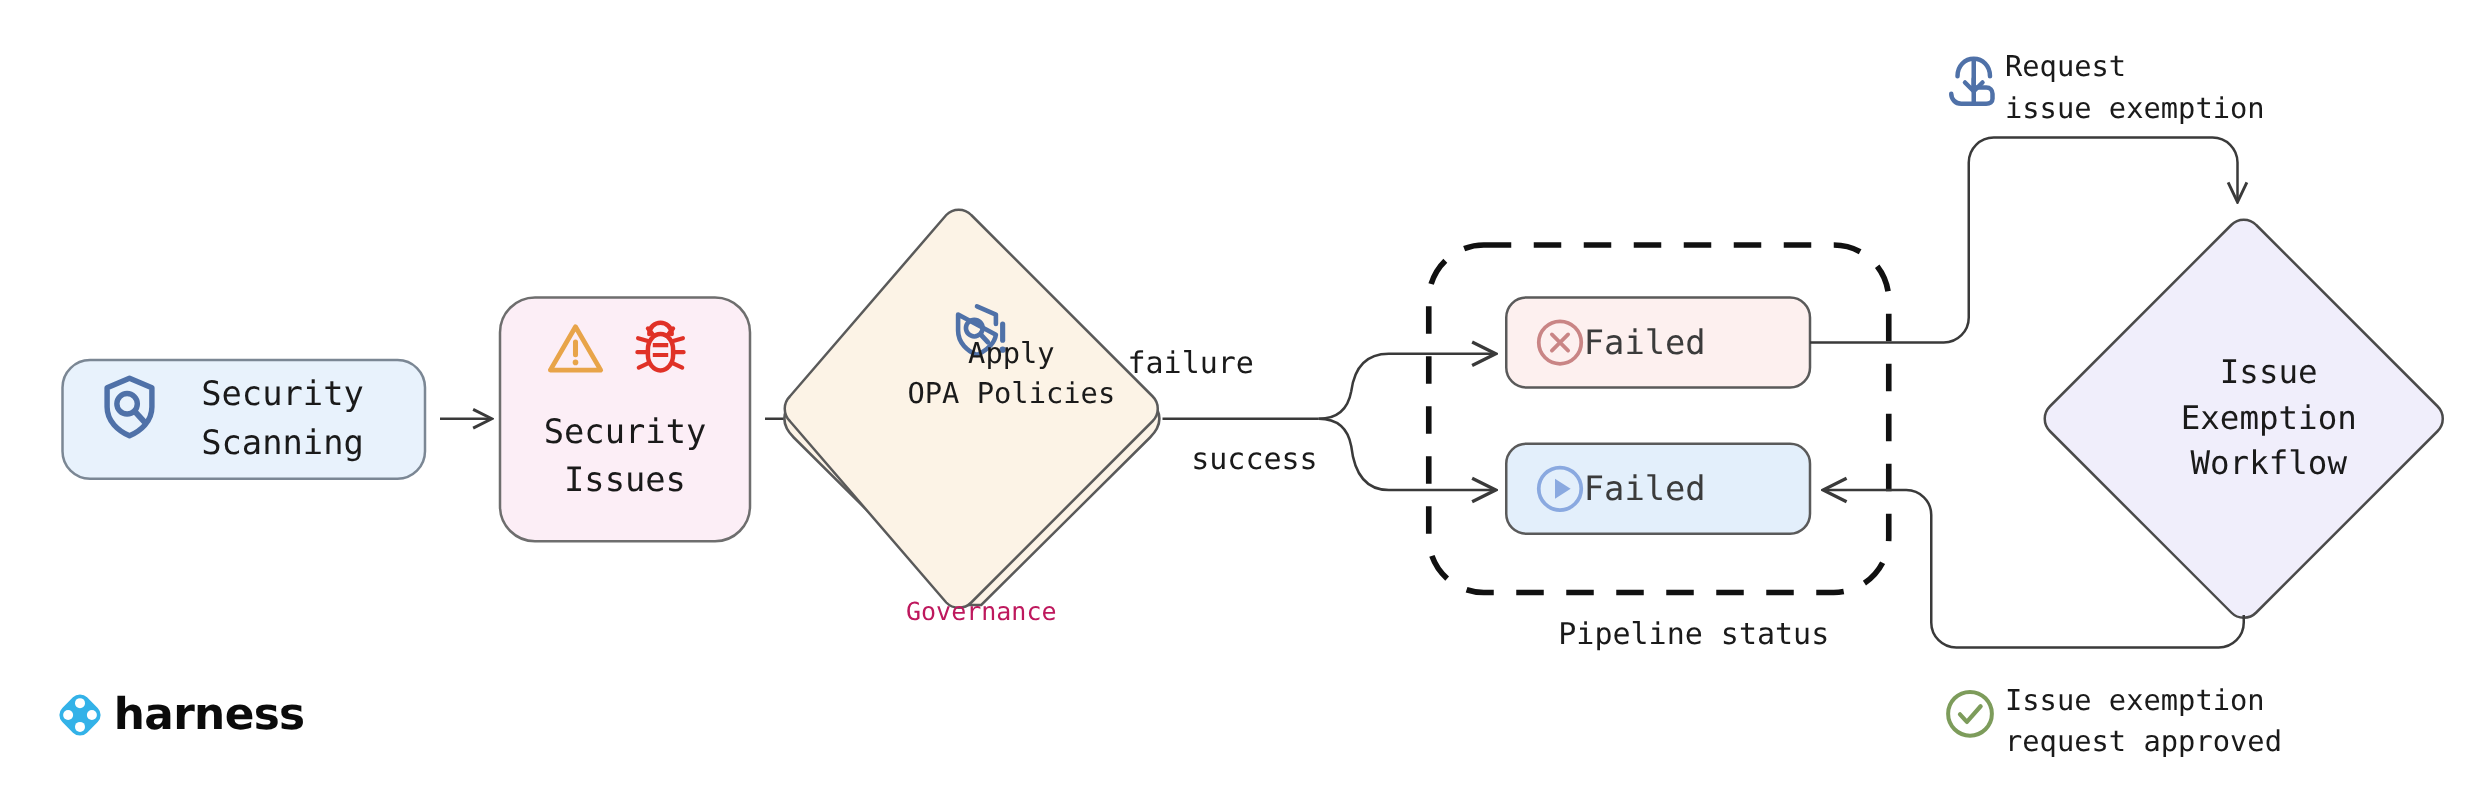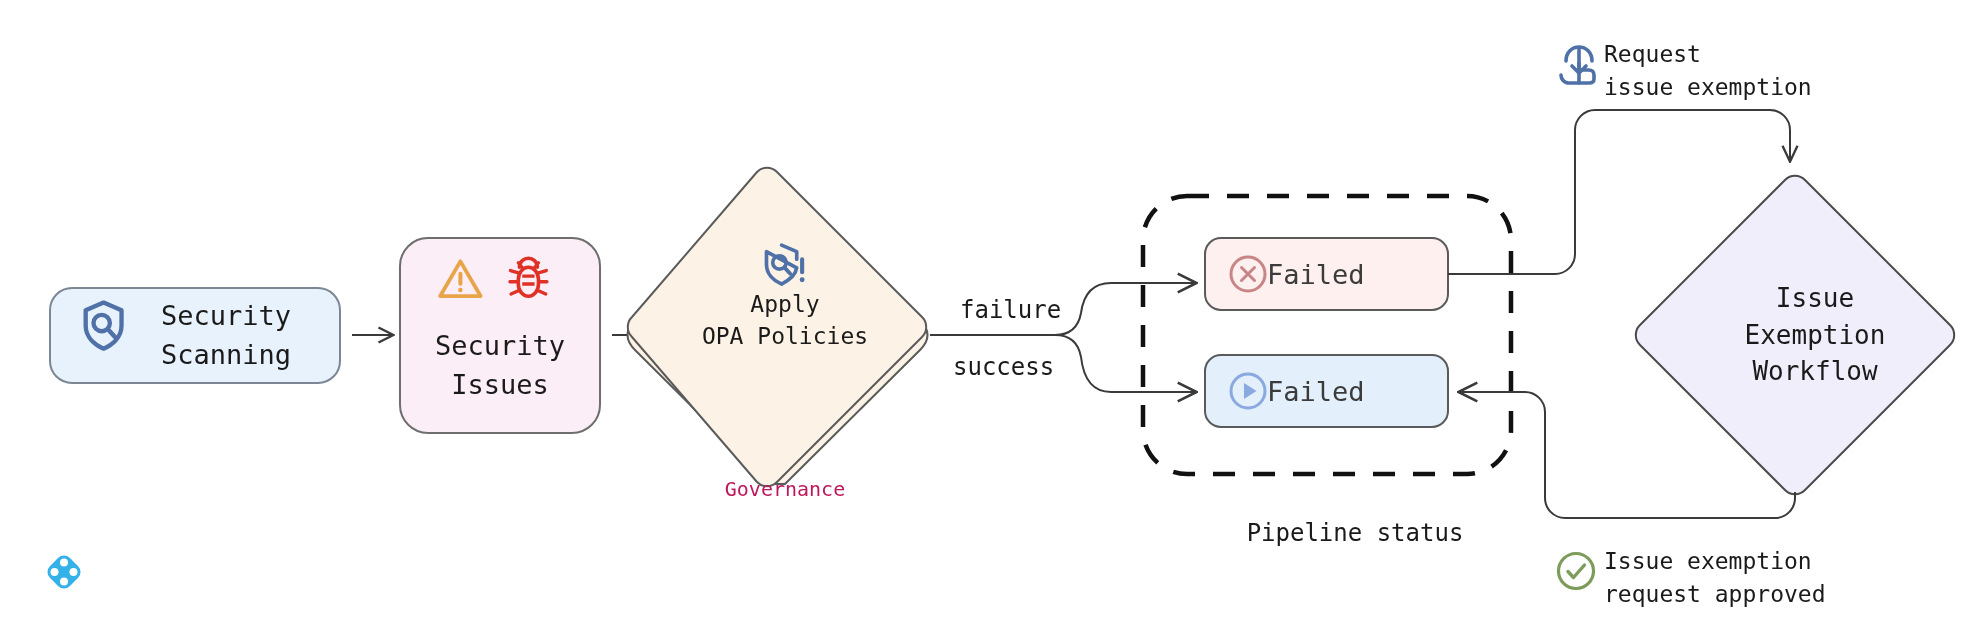--- a/index.html
+++ b/index.html
@@ -56,50 +56,50 @@
   #security-issues .icons { display: flex; gap: 22px; align-items: center; }
   #security-issues .txt {
     font-size: 27px; line-height: 1.42; color: #1a1a1a;
     text-align: center; white-space: pre;
   }
   
   #apply-opa-content {
     position: absolute;
     left: 670px; top: 235px;
     width: 230px; height: 130px;
-    display: flex; flex-direction: column;
+    display: flex; flex-direction: row;
     align-items: center; justify-content: flex-start;
     gap: 10px;
   }
   #apply-opa-content .txt {
     font-size: 23px; line-height: 1.38; color: #1a1a1a;
     text-align: center; white-space: pre;
   }
   #governance-label {
     position: absolute; left: 660px; top: 475px; width: 250px;
     text-align: center; font-size: 20px; color: #be185d;
   }
   
   .branch-label {
     position: absolute; font-size: 24px; color: #1a1a1a; white-space: pre;
   }
-  #failure-label { left: 960px; top: 276px; margin-top: 20px; }
+  #failure-label { left: 902px; top: 276px; }
   #success-label { left: 925px; top: 353px; margin-left: 28px; }
   
   .chip {
     position: absolute;
     display: flex; align-items: center; 
     padding-left: 24px;
     box-sizing: border-box;
   }
   .chip .txt { font-size: 27px; color: #3b3b3b; white-space: pre; }
   #chip-failed  { left: 1205px; top: 238px; width: 243px; height: 72px; }
   #chip-running { left: 1205px; top: 355px; width: 243px; height: 72px; }
   #pipeline-status-label {
-    position: absolute; left: 1175px; top: 516px; width: 360px;
+    position: absolute; left: 1175px; top: 490px; width: 360px;
     text-align: center; font-size: 24px; color: #1a1a1a;
   }
   
   #exemption-content {
     position: absolute; left: 1680px; top: 270px;
     width: 270px; height: 130px;
     display: flex; align-items: center; justify-content: center;
   }
   #exemption-content .txt {
     font-size: 26px; line-height: 1.42; color: #1a1a1a;
@@ -289,13 +289,14 @@
 issue exemption</div>
 </div>
 <div id="annotation-approved" class="annotation">
   <div style="width:44px;height:44px;"></div>
   <div class="txt">Issue exemption
 request approved</div>
 </div>
 
 <div id="harness-logo">
   <div style="width:36px;height:36px;"></div>
+  <div class="wordmark">harness</div>
 </div>
 
 </body></html>

